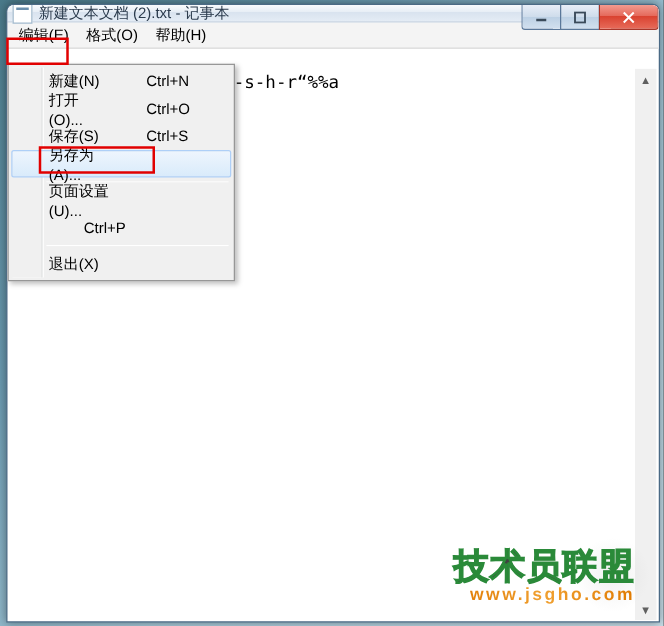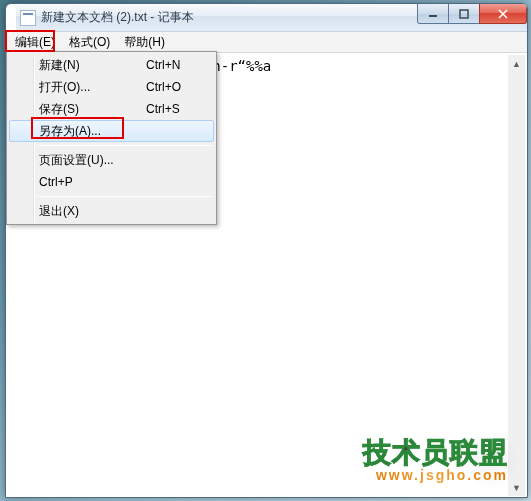--- a/index.html
+++ b/index.html
@@ -25,28 +25,27 @@
     top: 3px;
     width: 523px;
     height: 495px;
     background: #fff;
     border: 1px solid #4b6a85;
     border-radius: 6px 6px 0 0;
     box-shadow: 0 0 8px rgba(0,0,0,0.4);
     overflow: hidden;
   }
   .titlebar {
-    height: 28px;
+    height: 14px;
     background: linear-gradient(to bottom, #f8fafd 0%, #e6edf5 45%, #d9e3ef 46%, #e4ecf5 100%);
     border-bottom: 1px solid #c4d1e0;
     display: flex;
     align-items: center;
     padding: 0 4px;
     position: relative;
-    margin-left: 10px;
   }
   .titlebar .icon {
     width: 16px;
     height: 16px;
     margin-right: 5px;
     background: #fff;
     border: 1px solid #a0b8cc;
     position: relative;
   }
   .titlebar .icon::before {
@@ -119,21 +118,21 @@
     z-index: 25;
     top: 30px;
     left: 5px;
     width: 50px;
     height: 22px;
   }
   .dropdown {
     position: absolute;
     top: 51px;
     left: 6px;
-    width: 211px;
+    width: 182px;
     background: #f0f0f0;
     border: 1px solid #979797;
     box-shadow: 2px 2px 4px rgba(0,0,0,0.25);
     z-index: 15;
     padding: 2px;
   }
   .dropdown-row {
     height: 22px;
     display: flex;
     align-items: center;
@@ -142,21 +141,21 @@
     color: #000;
     position: relative;
   }
   .dropdown-row.hover {
     background: linear-gradient(to bottom, #eef5fd 0%, #d9ebfb 100%);
     border: 1px solid #aecff7;
     border-radius: 2px;
     padding-left: 29px;
   }
   .dropdown-row .label { flex: 1; }
-  .dropdown-row .shortcut { width: 68px; color: #000; text-align: left; }
+  .dropdown-row .shortcut { width: 68px; color: #000; text-align: left; margin-left: 28px; }
   .dropdown-sep {
     height: 1px;
     background: #e0e0e0;
     border-bottom: 1px solid #fff;
     margin: 3px 2px 3px 28px;
   }
   .dropdown .gutter {
     position: absolute;
     left: 2px;
     top: 2px;

